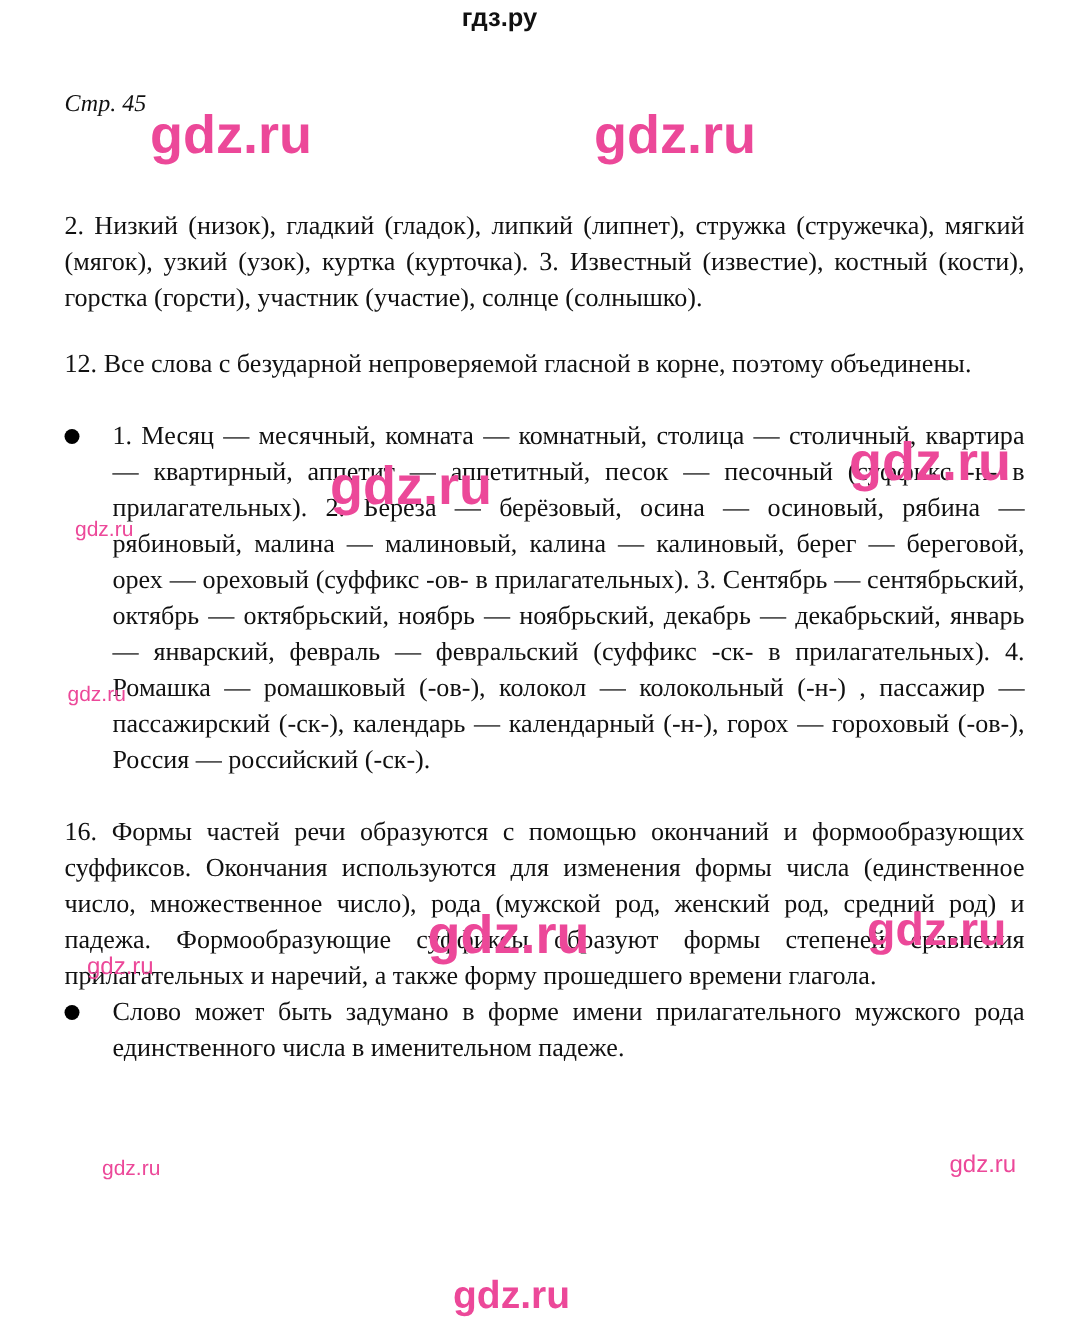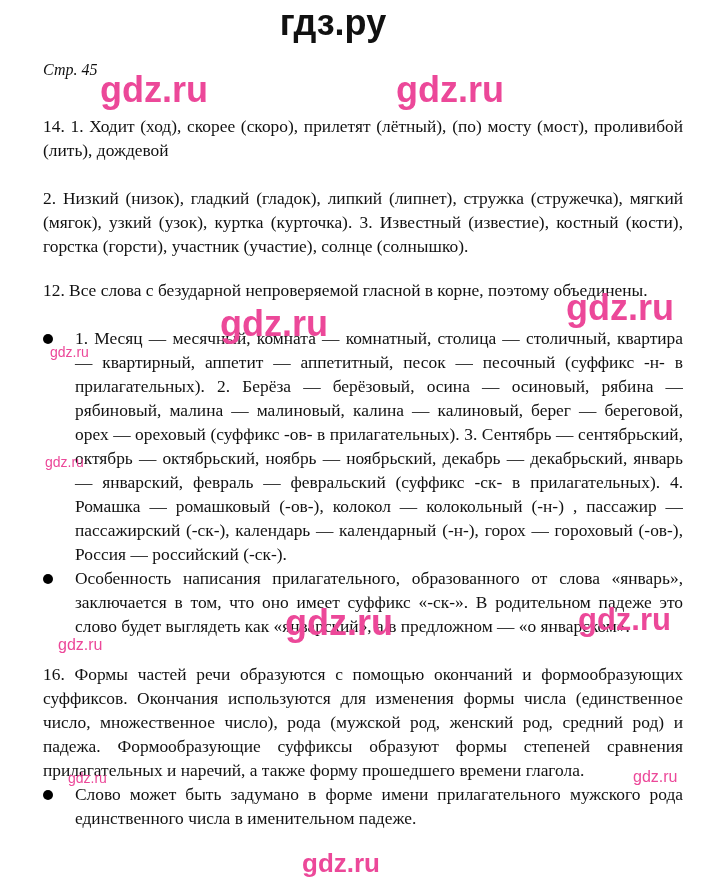--- a/index.html
+++ b/index.html
@@ -1,19 +1,19 @@
 <!DOCTYPE html>
 <html><head>
 <meta charset="utf-8">
 <style>
   html, body { margin: 0; padding: 0; background: #ffffff; }
   body { width: 720px; height: 886px; position: relative; overflow: hidden; color: #000; }
   .site-title {
     position: absolute; left: 0; width: 666px; top: 2px; text-align: center;
-    font-family: "Liberation Sans", sans-serif; font-weight: bold; font-size: 36px; color: #111;
+    font-family: "Liberation Sans", sans-serif; font-weight: bold; font-size: 17px; color: #111;
   }
   .page { position: absolute; left: 43px; top: 58px; width: 640px;
     font-family: "Liberation Serif", serif; font-size: 17.4px; line-height: 24px; color: #111; }
   .page-ref { margin: 0 0 12px 0; font-size: 16px; font-style: italic; }
   p { margin: 0; text-align: justify; }
   .gap-s { height: 10px; }
   .gap-m { height: 14px; }
   .gap-l { height: 20px; }
   .bullet { position: relative; padding-left: 32px; text-align: justify; }
   .bullet-dot { position: absolute; left: 0; top: 8px; width: 10px; height: 10px; border-radius: 50%; background: #000; }
@@ -24,38 +24,33 @@
 </head>
 <body>
 
 <div class="site-title">гдз.ру</div>
 
 <div class="page">
   <div class="page-ref">Стр. 45</div>
   <div style="height:20px"></div>
 
   <section>
-    <p>14. 1. Ходит (ход), скорее (скоро), прилетят (лётный), (по) мосту (мост), проливибой (лить), дождевой</p>
     <div class="gap-s"></div>
     <div class="gap-m"></div>
     <p>2. Низкий (низок), гладкий (гладок), липкий (липнет), стружка (стружечка), мягкий (мягок), узкий (узок), куртка (курточка). 3. Известный (известие), костный (кости), горстка (горсти), участник (участие), солнце (солнышко).</p>
   </section>
 
   <div class="gap-l"></div>
 
   <section>
     <p>12. Все слова с безударной непроверяемой гласной в корне, поэтому объединены.</p>
     <div style="height:24px"></div>
     <div class="bullet">
       <span class="bullet-dot"></span>
       <span>1. Месяц — месячный, комната — комнатный, столица — столичный, квартира — квартирный, аппетит — аппетитный, песок — песочный (суффикс -н- в прилагательных). 2. Берёза — берёзовый, осина — осиновый, рябина — рябиновый, малина — малиновый, калина — калиновый, берег — береговой, орех — ореховый (суффикс -ов- в прилагательных). 3. Сентябрь — сентябрьский, октябрь — октябрьский, ноябрь — ноябрьский, декабрь — декабрьский, январь — январский, февраль — февральский (суффикс -ск- в прилагательных). 4. Ромашка — ромашковый (-ов-), колокол — колокольный (-н-) , пассажир — пассажирский (-ск-), календарь — календарный (-н-), горох — гороховый (-ов-), Россия — российский (-ск-).</span>
-    </div>
-    <div class="bullet">
-      <span class="bullet-dot"></span>
-      <span>Особенность написания прилагательного, образованного от слова «январь», заключается в том, что оно имеет суффикс «-ск-». В родительном падеже это слово будет выглядеть как «январский», а в предложном — «о январском».</span>
     </div>
   </section>
 
   <div style="height:24px"></div>
 
   <section>
     <p>16. Формы частей речи образуются с помощью окончаний и формообразующих суффиксов. Окончания используются для изменения формы числа (единственное число, множественное число), рода (мужской род, женский род, средний род) и падежа. Формообразующие суффиксы образуют формы степеней сравнения прилагательных и наречий, а также форму прошедшего времени глагола.</p>
     <div class="bullet">
       <span class="bullet-dot"></span>
       <span>Слово может быть задумано в форме имени прилагательного мужского рода единственного числа в именительном падеже.</span>

